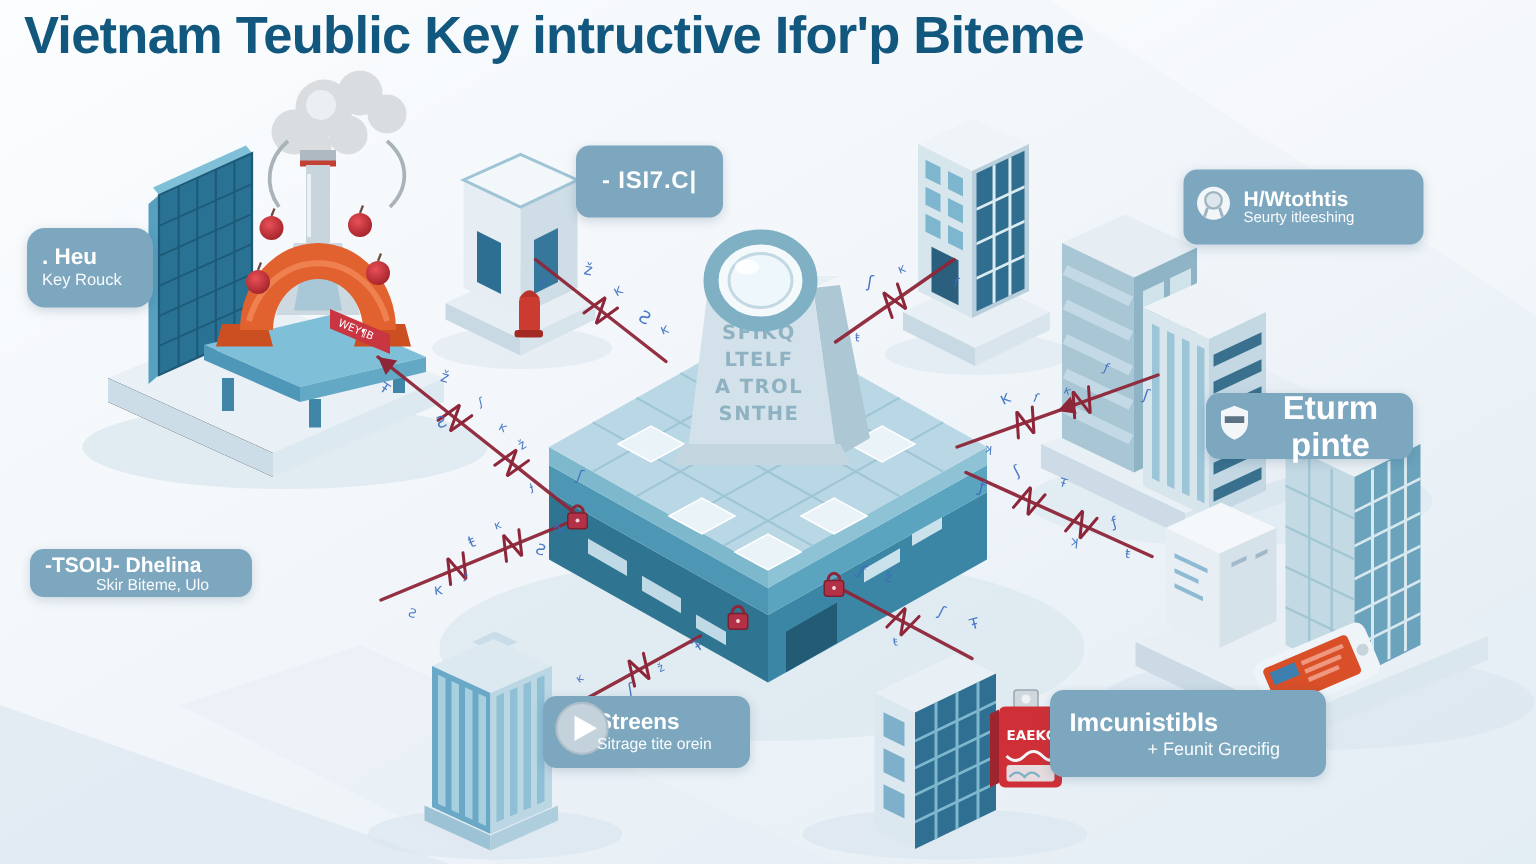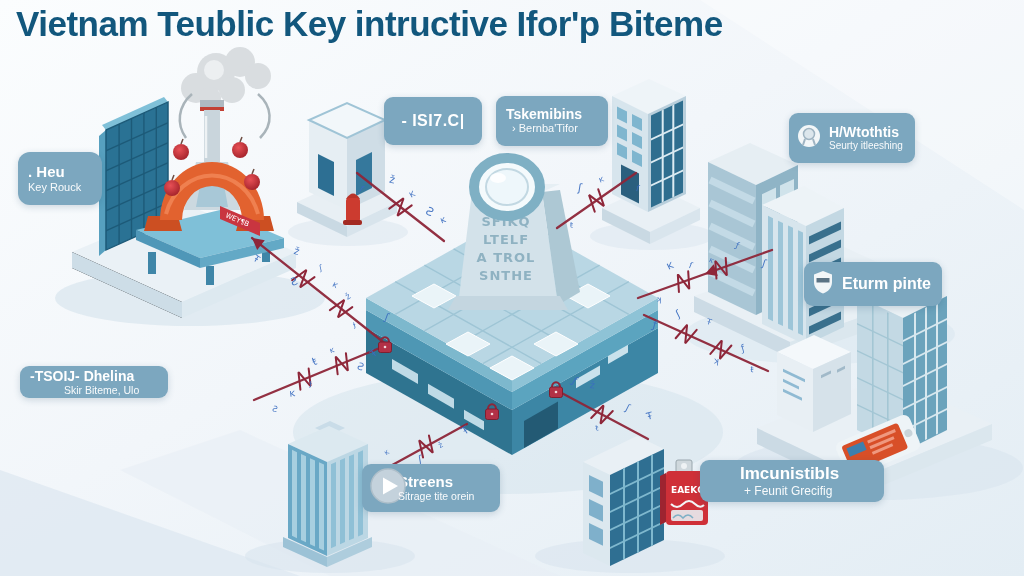--- a/index.html
+++ b/index.html
@@ -15,30 +15,30 @@
     box-shadow:0 2px 7px rgba(40,80,110,.20);padding:4px 10px;box-sizing:border-box;}
   .lbl .t{font-weight:700;line-height:1.15;}
   .lbl .s{opacity:.95;line-height:1.2;}
   .lbl .badge{position:absolute;left:7px;top:50%;transform:translateY(-50%);}
   #lbl-key-rouck{left:18px;top:152px;width:84px;height:53px;border-radius:12px;}
   #lbl-key-rouck .t{font-size:15px;} #lbl-key-rouck .s{font-size:11px;}
   #lbl-isi7c{left:384px;top:97px;width:98px;height:48px;align-items:center;}
   #lbl-isi7c .t{font-size:16px;letter-spacing:.5px;}
   #lbl-tskemibins{left:496px;top:96px;width:112px;height:50px;}
   #lbl-tskemibins .t{font-size:14px;} #lbl-tskemibins .s{font-size:11px;padding-left:6px;}
-  #lbl-hwtothtis{left:789px;top:113px;width:126px;height:50px;padding-left:40px;}
+  #lbl-hwtothtis{left:789px;top:113px;width:160px;height:50px;padding-left:40px;}
   #lbl-hwtothtis .t{font-size:14px;} #lbl-hwtothtis .s{font-size:10px;}
   #lbl-eturm{left:804px;top:262px;width:138px;height:44px;padding-left:38px;}
-  #lbl-eturm .t{font-size:16px;}
+  #lbl-eturm .t{font-size:22px;text-align:center;}
   #lbl-tsoij{left:20px;top:366px;width:148px;height:32px;}
   #lbl-tsoij .t{font-size:14px;} #lbl-tsoij .s{font-size:10.5px;padding-left:34px;}
   #lbl-streens{left:362px;top:464px;width:138px;height:48px;padding-left:36px;}
   #lbl-streens .t{font-size:15px;} #lbl-streens .s{font-size:10.5px;}
-  #lbl-incunistibls{left:700px;top:460px;width:184px;height:42px;padding-left:40px;}
-  #lbl-incunistibls .t{font-size:17px;} #lbl-incunistibls .s{font-size:12px;padding-left:4px;}
+  #lbl-incunistibls{left:700px;top:460px;width:184px;height:58px;padding-left:13px;}
+  #lbl-incunistibls .t{font-size:17px;} #lbl-incunistibls .s{font-size:12px;padding-left:4px;margin-left:48px;}
   .overlay{position:absolute;z-index:30;}
   .logo{position:absolute;left:848px;top:520px;z-index:20;display:flex;align-items:center;}
   .logo .name{margin-left:10px;font-size:30px;font-weight:700;color:#1d2f55;letter-spacing:-0.5px;}
 </style>
 </head>
 <body>
 
 <div class="canvas">
 
 <svg width="1024" height="576" viewBox="0 0 1024 576">
@@ -491,24 +491,20 @@
 
 <div class="lbl" id="lbl-key-rouck">
   <span class="t">. Heu</span>
   <span class="s">Key Rouck</span>
 </div>
 
 <div class="lbl" id="lbl-isi7c">
   <span class="t">- ISI7.C|</span>
 </div>
 
-<div class="lbl" id="lbl-tskemibins">
-  <span class="t">Tskemibins</span>
-  <span class="s">› Bernba'Tifor</span>
-</div>
 
 <div class="lbl" id="lbl-hwtothtis">
   <span class="badge">
     <svg width="26" height="26">
           <circle cx="13" cy="13" r="11" fill="#f2f6f8"></circle>
     <circle cx="13" cy="11" r="5.5" fill="#dce6ec" stroke="#9fb4c2" stroke-width="1.5"></circle>
     <path d="M9,16 l-2,6 M17,16 l2,6" stroke="#9fb4c2" stroke-width="2" fill="none"></path>
         </svg>
   </span>
   <span class="t">H/Wtothtis</span>

